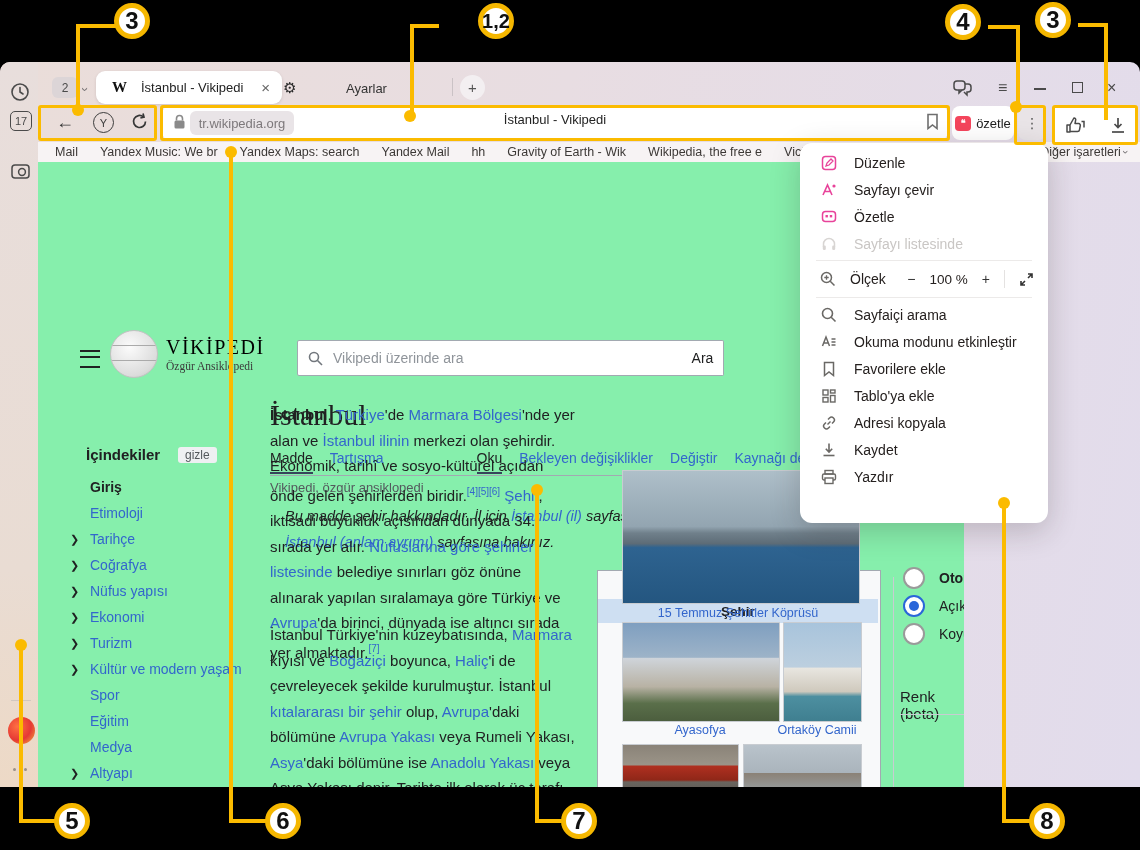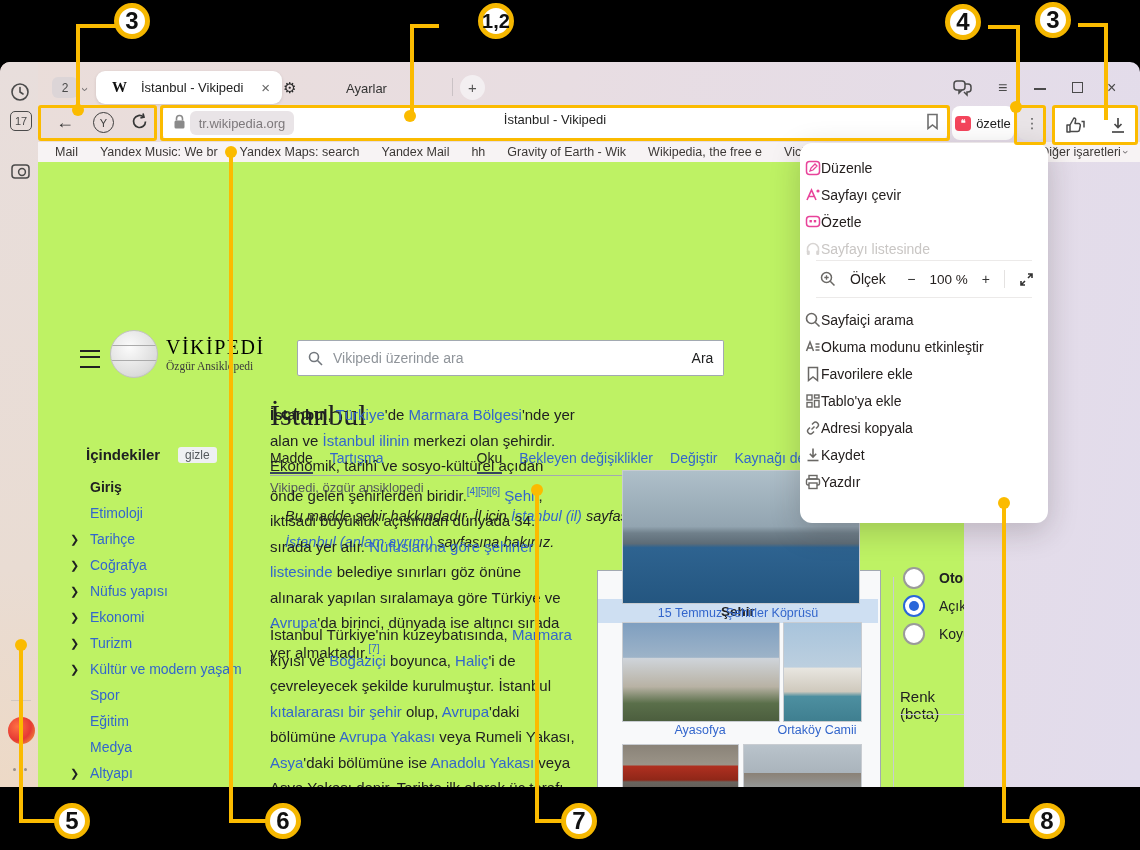--- a/index.html
+++ b/index.html
@@ -31,21 +31,21 @@
            display:flex;align-items:center;justify-content:center;font-weight:bold;}
   .summ-tx{font-size:13px;color:#222;}
   .dotsbtn{left:1018px;top:106px;width:28px;height:34px;background:#e9e4e7;border-radius:8px;
            color:#555;font-size:14px;display:flex;align-items:center;justify-content:center;}
   .rightcard{left:1052px;top:106px;width:86px;height:38px;background:#fff;border-radius:8px;
              display:flex;align-items:center;justify-content:space-around;}
   .bkbar{left:38px;top:142px;width:1102px;height:20px;background:#f7f3f4;display:flex;align-items:center;
          gap:22px;padding-left:17px;font-size:12.5px;color:#3c3836;white-space:nowrap;overflow:hidden;}
   .otherbk{left:1012px;top:145px;width:116px;font-size:12.5px;color:#3c3836;text-align:right;}
   
-  .page{left:38px;top:162px;width:926px;height:625px;background:#bef264;overflow:hidden;}
+  .page{left:38px;top:162px;width:926px;height:625px;background:#86efac;overflow:hidden;}
   .pgabs{position:absolute;}
   .hamb{left:42px;top:188px;width:20px;height:14px;border-top:2px solid #202122;
         border-bottom:2px solid #202122;}
   .hamb:before{content:"";position:absolute;left:0;top:4px;width:20px;height:2px;background:#202122;}
   .globe{left:72px;top:168px;width:46px;height:46px;border-radius:50%;
          background:radial-gradient(circle at 40% 35%,#fbfbfb,#dcdcdc 70%,#bdbdbd);
          border:1px solid #c2c2c2;overflow:hidden;}
   .globe:before{content:"";position:absolute;left:0;top:14px;width:46px;height:1px;background:#aaa;}
   .globe:after{content:"";position:absolute;left:0;top:29px;width:46px;height:1px;background:#aaa;}
   .wlogo1{left:128px;top:174px;font-family:"Liberation Serif",serif;font-size:20px;letter-spacing:1.5px;color:#000;}
@@ -92,21 +92,21 @@
   .renk{left:862px;top:526px;font-size:15px;color:#202122;}
   .renkline{left:862px;top:552px;width:172px;height:1px;background:#c8ccd1;}
   .radiorow{position:absolute;display:flex;align-items:center;gap:14px;height:24px;}
   .rad{width:18px;height:18px;border-radius:50%;border:2px solid #9a9a9a;background:#fff;flex:none;}
   .rad.on{border-color:#2a66d9;display:flex;align-items:center;justify-content:center;}
   .rad.on:before{content:"";width:10px;height:10px;border-radius:50%;background:#2a66d9;}
   .radlbl{font-size:14px;color:#202122;}
   
   .menu{left:800px;top:143px;width:248px;height:380px;background:#fff;border-radius:12px;z-index:50;
         box-shadow:0 8px 30px rgba(40,30,30,.22);padding-top:6px;}
-  .mi{display:flex;align-items:flex-end;gap:0;height:27px;padding-left:4px;font-size:14px;color:#25201f;}
+  .mi{display:flex;align-items:center;gap:17px;height:27px;padding-left:20px;font-size:14px;color:#25201f;}
   .mi .ic{width:17px;height:17px;flex:none;display:flex;align-items:center;justify-content:center;color:#6a6865;}
   .mi.pink .ic{color:#e8439a;}
   .mi.dis{color:#c9c6c4;} .mi.dis .ic{color:#d8d5d3;}
   .mdiv{height:1px;background:#eceae9;margin:3px 16px;}
   .zrow{height:30px;display:flex;align-items:center;padding-left:20px;font-size:14px;color:#25201f;gap:13px;}
   .zctl{margin-left:auto;display:flex;align-items:center;gap:14px;padding-right:14px;color:#333;}
   .zsep{width:1px;height:18px;background:#e4e2e1;}
   .zval{font-size:13.5px;color:#25201f;}
   
   .gbox{border:3px solid #fbbb00;border-radius:3px;z-index:60;}

